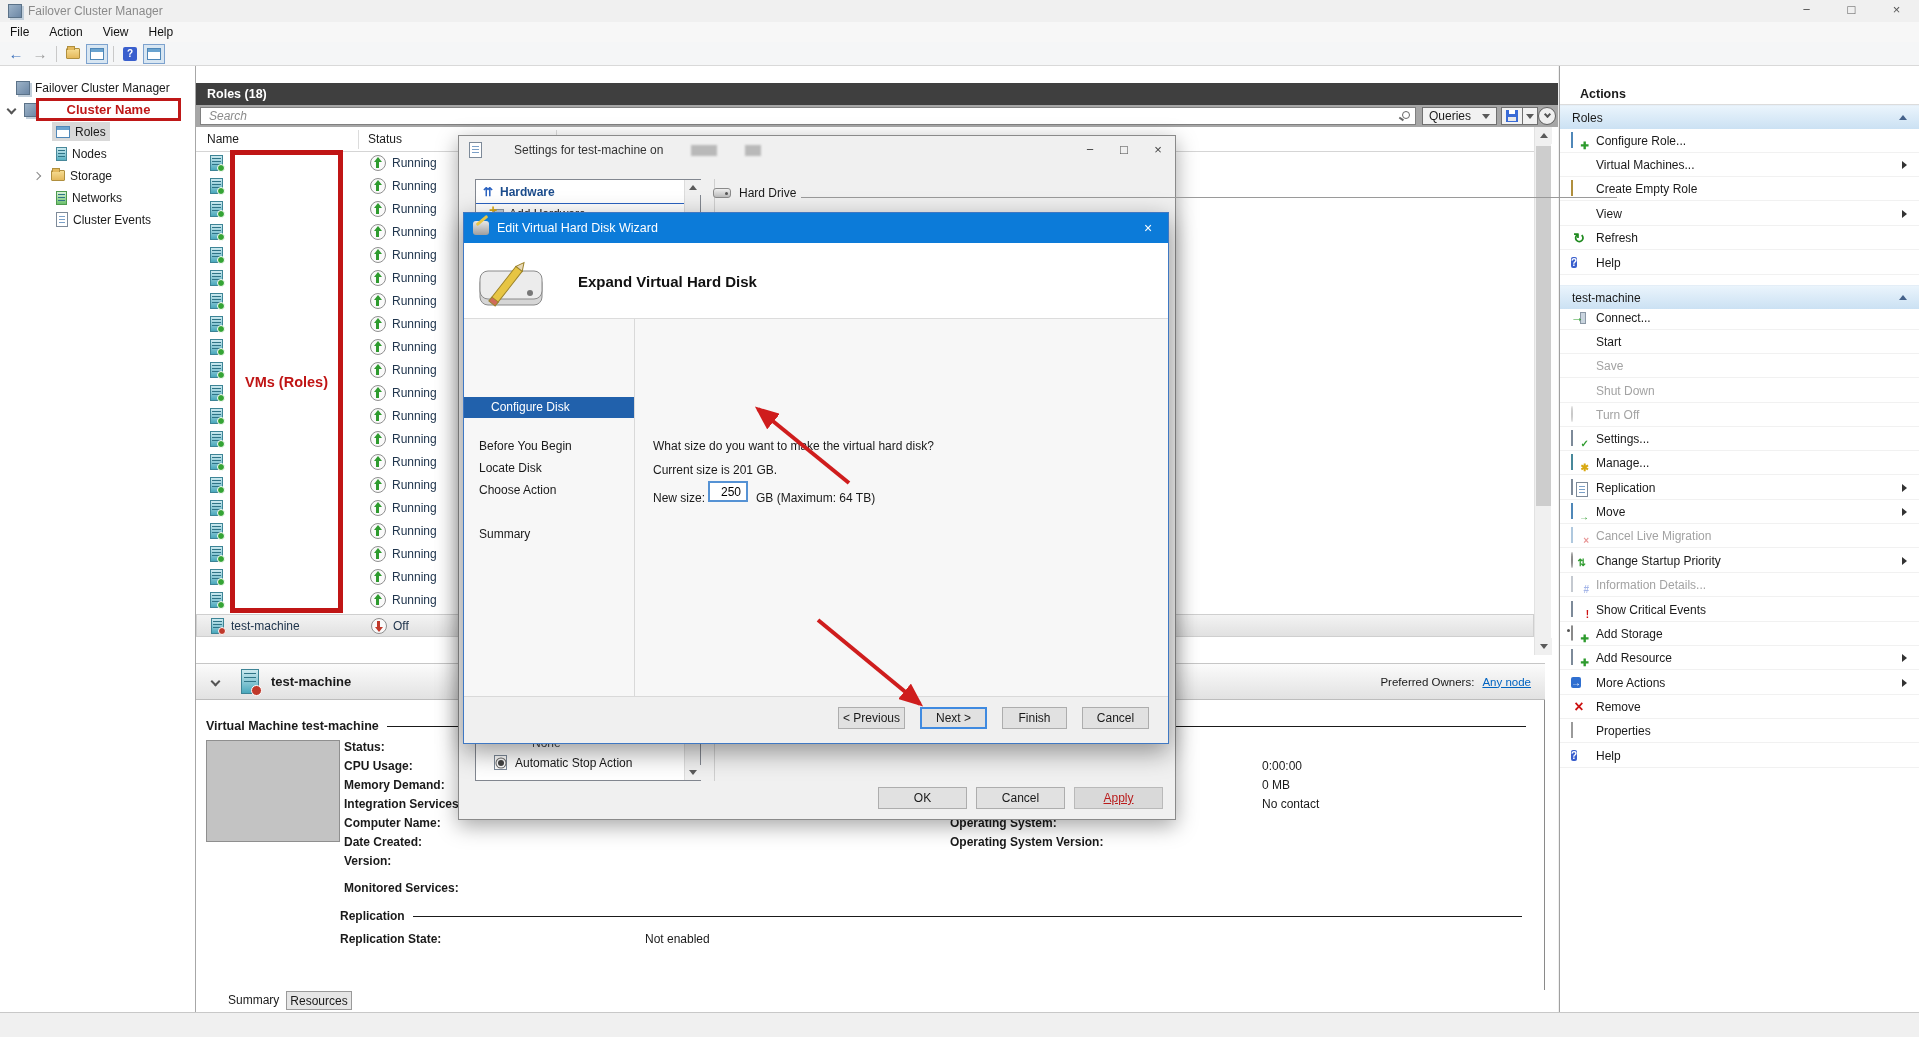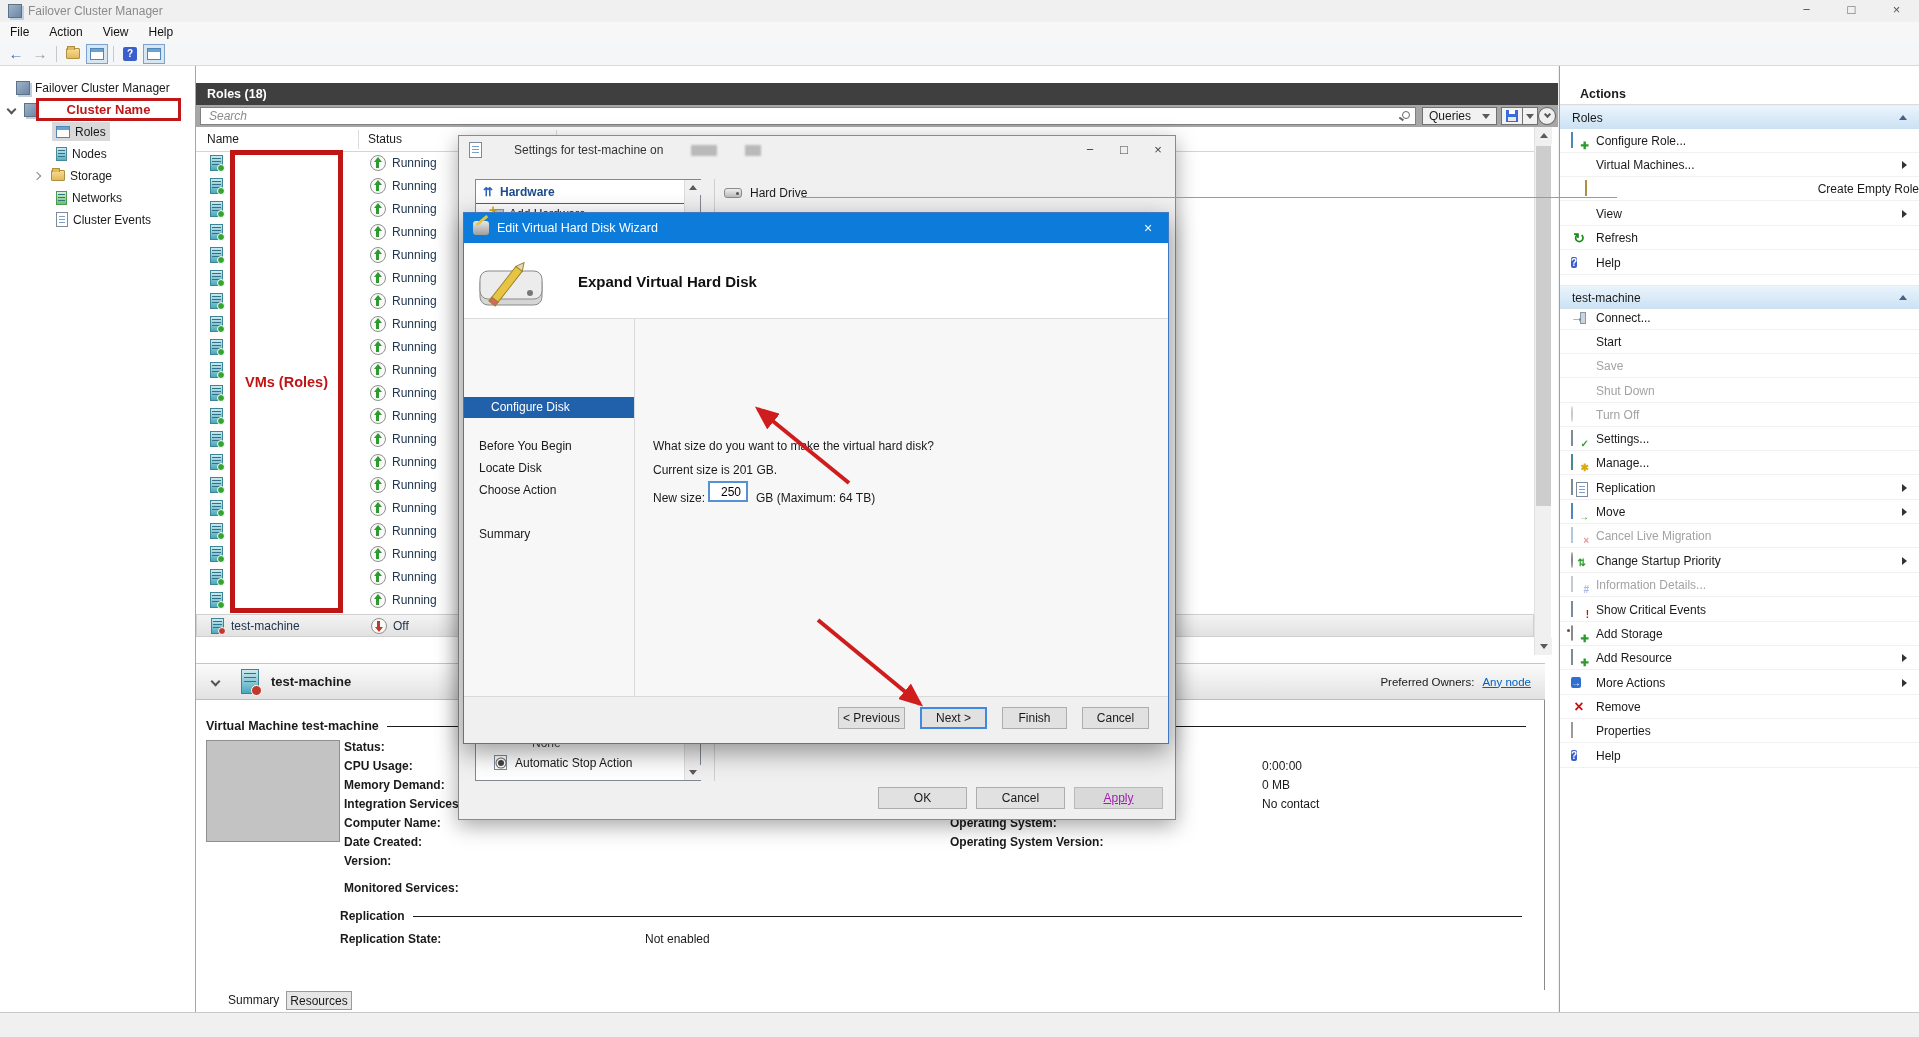--- a/index.html
+++ b/index.html
@@ -163,24 +163,24 @@
   #s-pane-scroll { position:absolute; right:0; top:0; width:16px; height:600px; background:#f0f0f0; border-left:1px solid #dcdcdc; }
   #addhw-row { position:absolute; left:14px; top:26px; display:flex; align-items:center; gap:6px; }
   .plus-ic { position:relative; width:13px; height:15px; }
   .plus-ic::before { content:""; position:absolute; left:4px; top:3px; width:8px; height:11px; background:#c3ccd6; border:1px solid #8c98a5; }
   .plus-ic::after { content:"+"; position:absolute; left:-1px; top:-4px; color:#d9a912; font-weight:bold; font-size:14px; }
   #none-frag { position:absolute; left:56px; top:556px; color:#444; }
   #autostop-row { position:absolute; left:18px; top:575px; display:flex; align-items:center; gap:8px; }
   .stopact-ic { width:13px; height:15px; background:#fff; border:1px solid #7d8a99; position:relative; }
   .stopact-ic::after { content:""; position:absolute; left:3px; top:4px; width:6px; height:6px; border-radius:50%; background:#444; box-shadow:0 0 0 1.5px #fff,0 0 0 2.5px #666; }
   #s-divider { left:255px; top:43px; width:1px; height:602px; background:#cfcfcf; }
-  #hd-row { position:absolute; left:265px; top:50px; display:flex; align-items:center; gap:8px;justify-content:center; }
+  #hd-row { position:absolute; left:254px; top:50px; display:flex; align-items:center; gap:8px;justify-content:center; }
   #hd-line { left:342px; top:61px; width:816px; height:1px; background:#9a9a9a; }
   .btn { position:absolute; height:22px; background:#e1e1e1; border:1px solid #adadad; text-align:center; line-height:20px; }
-  .btn.disabled { background:#d9d9d9; color:#a21caf; border-color:#b9b9b9;text-decoration:underline; }
+  .btn.disabled { background:#d9d9d9; color:#b91c1c; border-color:#b9b9b9;text-decoration:underline; }
 
   
   #wizard { left:463px; top:212px; width:706px; height:532px; background:#f0f0f0; border:1px solid #3f78c3;
     box-shadow:0 8px 24px rgba(0,0,0,.4); z-index:60; }
   #w-titlebar { left:0; top:0; width:704px; height:30px; background:#0c7bd9; display:flex; align-items:center; color:#fff; }
   #w-title { margin-left:8px; font-size:12.5px; }
   #w-close { margin-left:auto; width:40px; text-align:center; font-size:14px; }
   .wiz-ico { width:16px; height:14px; margin-left:9px; background:linear-gradient(#e8e8e8,#9e9e9e); border-radius:3px; position:relative; }
   .wiz-ico::after { content:""; position:absolute; left:2px; top:-2px; width:14px; height:3px; background:#e7c544; transform:rotate(-40deg); border-radius:1px; }
   #w-header { left:0; top:30px; width:704px; height:76px; background:#fff; border-bottom:1px solid #dcdcdc; }
@@ -557,21 +557,21 @@
     </div>
     <div class="a-item" style="top:63px;">
       <span class="ic"><span class="winico"></span><span class="mini-badge" style="color:#2e9b2e;">✚</span></span>
       <span class="lbl">Configure Role...</span>
     </div>
     <div class="a-item" style="top:87px;">
       <span class="ic"></span>
       <span class="lbl">Virtual Machines...</span>
       <span class="sub tri-r"></span>
     </div>
-    <div class="a-item" style="top:111px;text-align:right;">
+    <div class="a-item" style="top:111px;">
       <span class="ic"><span class="winico" style="border-color:#b08f3e;"></span></span>
       <span class="lbl">Create Empty Role</span>
     </div>
     <div class="a-item" style="top:136px;">
       <span class="ic"></span>
       <span class="lbl">View</span>
       <span class="sub tri-r"></span>
     </div>
     <div class="a-item" style="top:160px;">
       <span class="ic glyph" style="color:#1f8a1f;font-size:14px;">↻</span>

